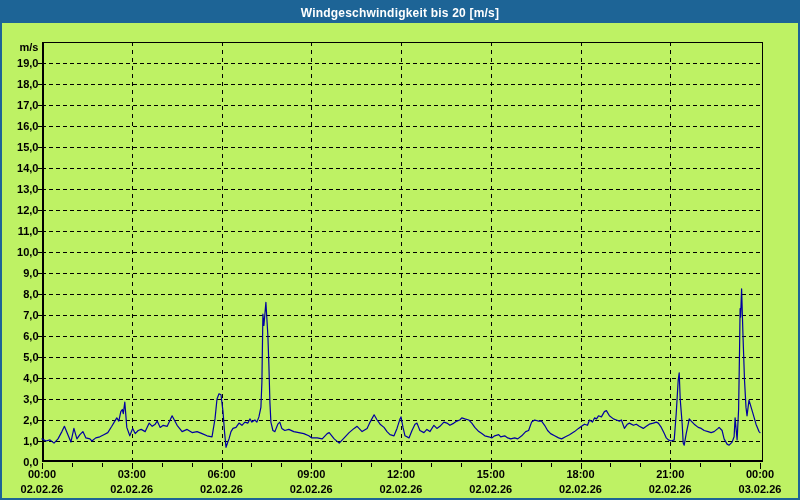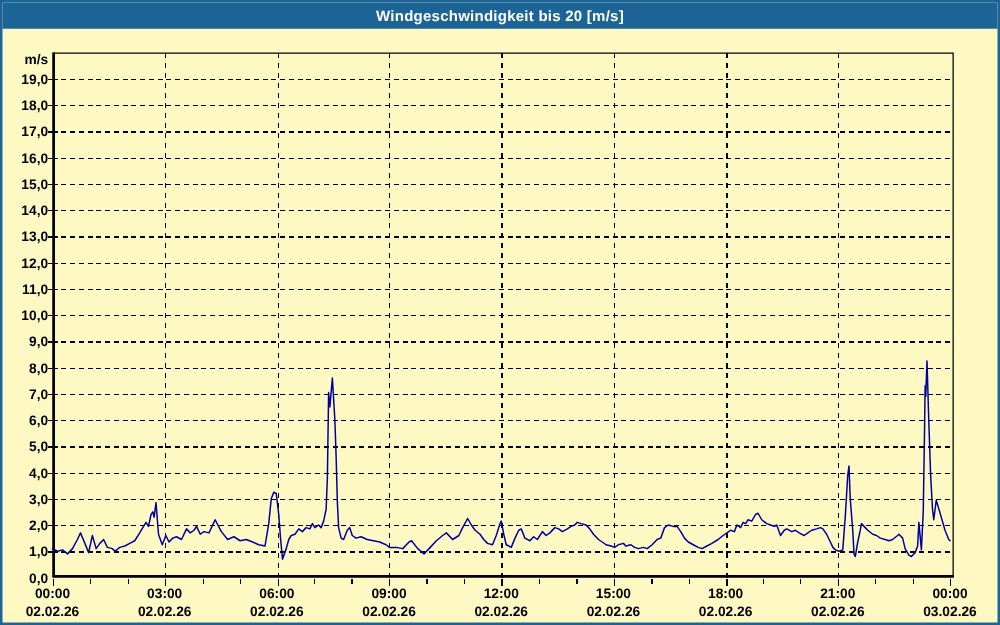--- a/index.html
+++ b/index.html
@@ -24,21 +24,21 @@
     position:absolute;left:0;top:21px;width:796px;height:475px;
   }
   svg text{
     font-family:"Liberation Sans",sans-serif;
     font-size:11px;font-weight:bold;fill:#000000;
   }
 </style>
 </head>
 <body>
 
-<div class="window" style="border-color: rgb(29, 100, 150); background: #fef9c3;">
+<div class="window" style="border-color: rgb(29, 100, 150); background: #bef264;">
   <div class="titlebar" style="background: rgb(29, 100, 150);">
     <span>Windgeschwindigkeit bis 20 [m/s]</span>
   </div>
   <div class="chart-wrap">
     <svg id="chart" width="796" height="475" viewBox="0 21 796 475">
         <line x1="40" y1="439.5" x2="760" y2="439.5" stroke="#000" stroke-width="1" stroke-dasharray="4 3" shape-rendering="crispEdges"></line>
         <line x1="40" y1="418.5" x2="760" y2="418.5" stroke="#000" stroke-width="1" stroke-dasharray="4 3" shape-rendering="crispEdges"></line>
         <line x1="40" y1="397.5" x2="760" y2="397.5" stroke="#000" stroke-width="1" stroke-dasharray="4 3" shape-rendering="crispEdges"></line>
         <line x1="40" y1="376.5" x2="760" y2="376.5" stroke="#000" stroke-width="1" stroke-dasharray="4 3" shape-rendering="crispEdges"></line>
         <line x1="40" y1="355.5" x2="760" y2="355.5" stroke="#000" stroke-width="1" stroke-dasharray="4 3" shape-rendering="crispEdges"></line>

